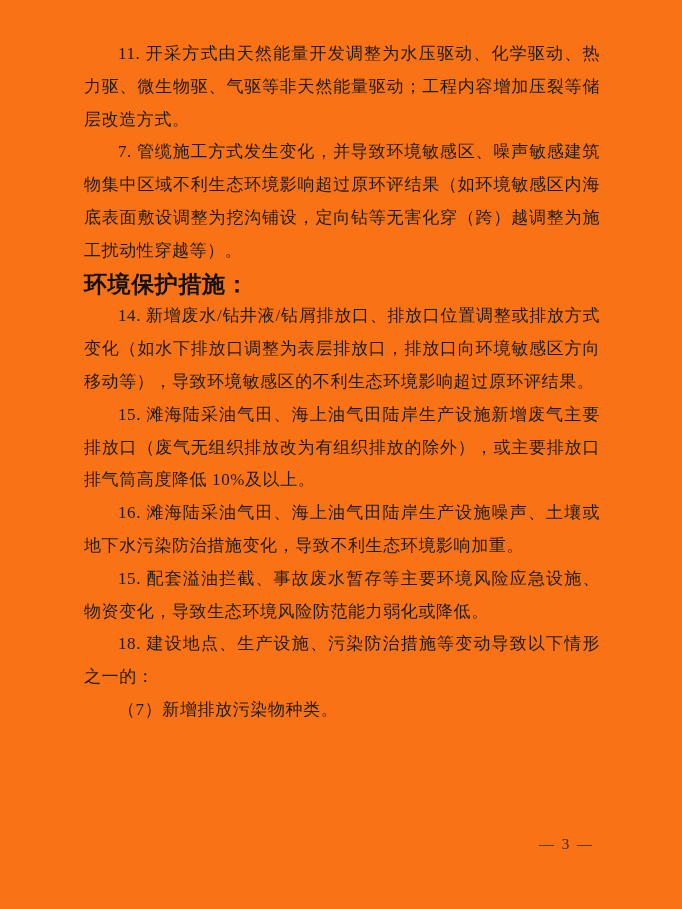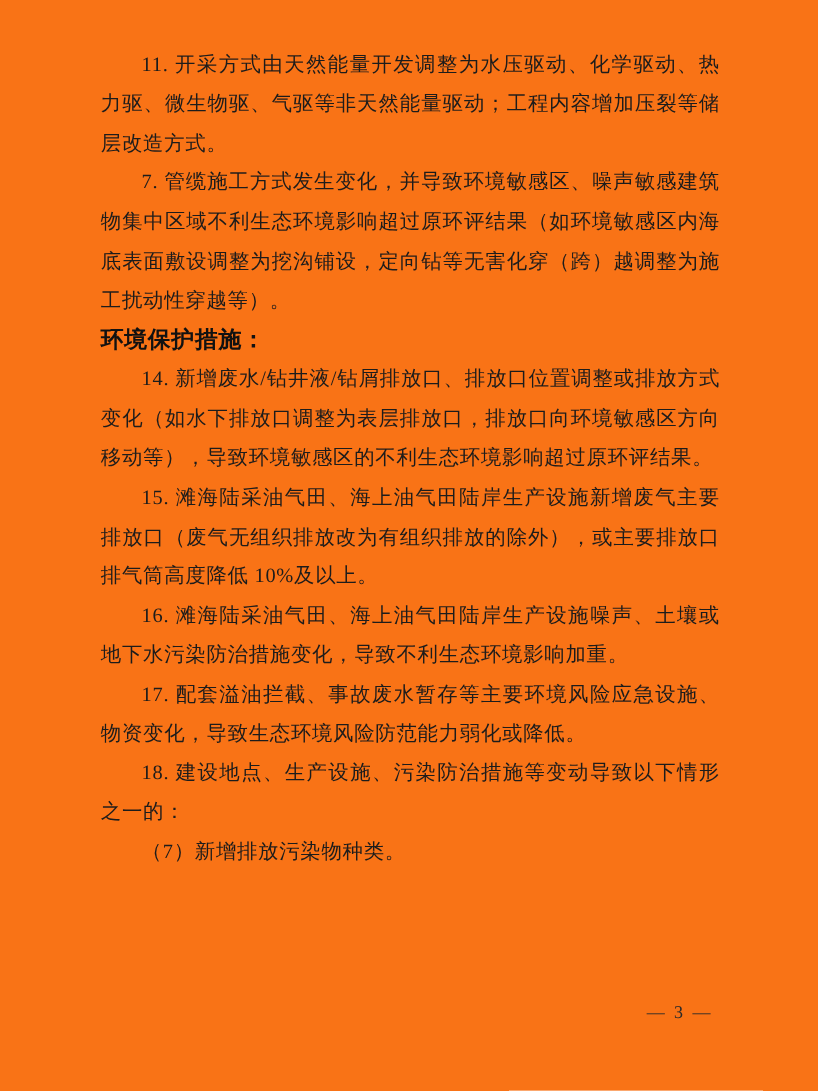--- a/index.html
+++ b/index.html
@@ -26,21 +26,21 @@
     margin: 0;
     font-size: 17px;
     line-height: 32.8px;
     text-align: justify;
     text-justify: inter-ideograph;
     text-indent: 2em;
     letter-spacing: 0.6px;
   }
   .heading {
     margin: 0;
-    font-size: 19px;
+    font-size: 23px;
     line-height: 32.8px;
     font-weight: 700;
     font-family: "Liberation Sans", "DejaVu Sans", sans-serif;
     letter-spacing: 0.6px;
     color: #111111;
   }
   .footer {
     position: absolute;
     top: 836px;
     right: 88px;
@@ -54,18 +54,18 @@
 <body>
 
 <div class="page">
   <div class="content">
     <p class="para">11. 开采方式由天然能量开发调整为水压驱动、化学驱动、热力驱、微生物驱、气驱等非天然能量驱动；工程内容增加压裂等储层改造方式。</p>
     <p class="para">7. 管缆施工方式发生变化，并导致环境敏感区、噪声敏感建筑物集中区域不利生态环境影响超过原环评结果（如环境敏感区内海底表面敷设调整为挖沟铺设，定向钻等无害化穿（跨）越调整为施工扰动性穿越等）。</p>
     <h2 class="heading">环境保护措施：</h2>
     <p class="para">14. 新增废水/钻井液/钻屑排放口、排放口位置调整或排放方式变化（如水下排放口调整为表层排放口，排放口向环境敏感区方向移动等），导致环境敏感区的不利生态环境影响超过原环评结果。</p>
     <p class="para">15. 滩海陆采油气田、海上油气田陆岸生产设施新增废气主要排放口（废气无组织排放改为有组织排放的除外），或主要排放口排气筒高度降低 10%及以上。</p>
     <p class="para">16. 滩海陆采油气田、海上油气田陆岸生产设施噪声、土壤或地下水污染防治措施变化，导致不利生态环境影响加重。</p>
-    <p class="para">17. 配套溢油拦截、事故废水暂存等主要环境风险应急设施、物资变化，导致生态环境风险防范能力弱化或降低。</p>
+    <p class="para">15. 配套溢油拦截、事故废水暂存等主要环境风险应急设施、物资变化，导致生态环境风险防范能力弱化或降低。</p>
     <p class="para">18. 建设地点、生产设施、污染防治措施等变动导致以下情形之一的：</p>
     <p class="para">（7）新增排放污染物种类。</p>
   </div>
   <div class="footer">— 3 —</div>
 </div>
 
 </body></html>

